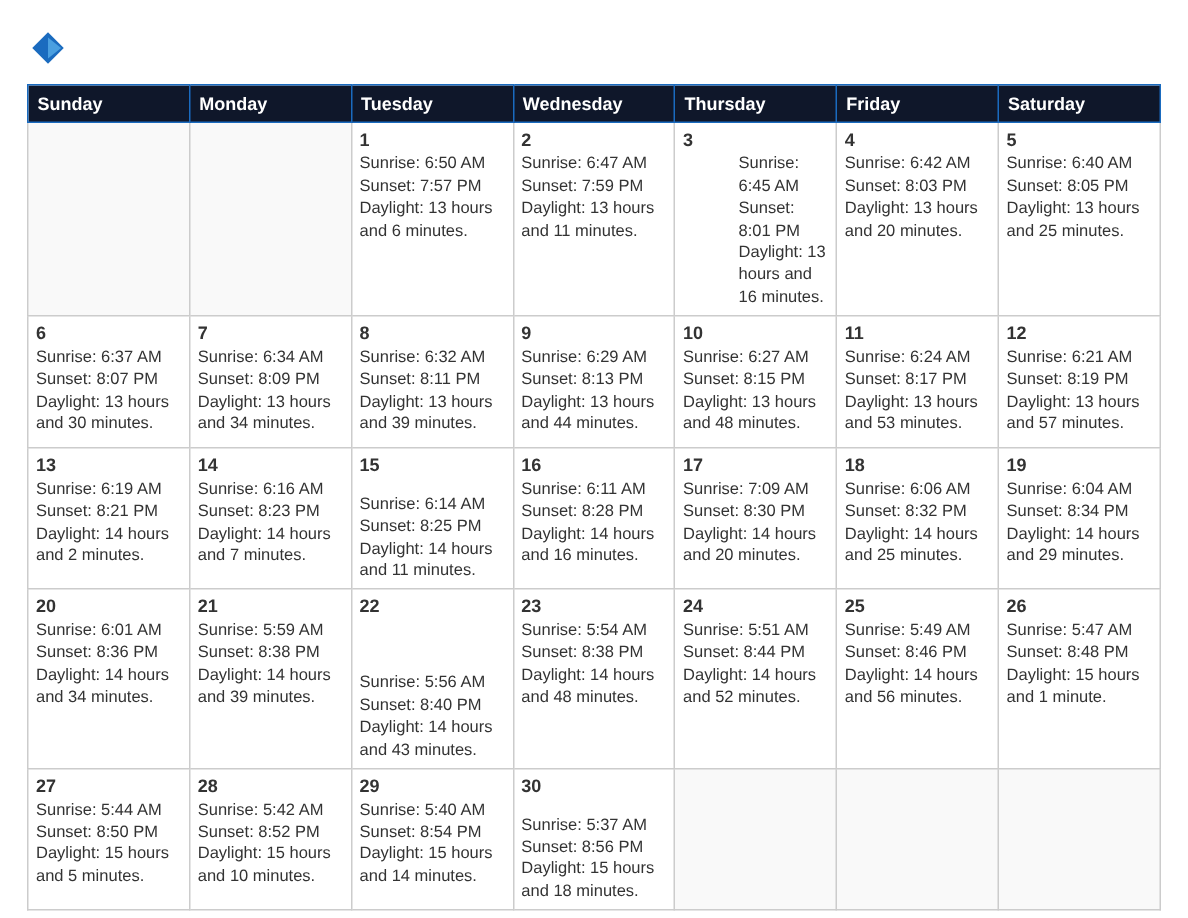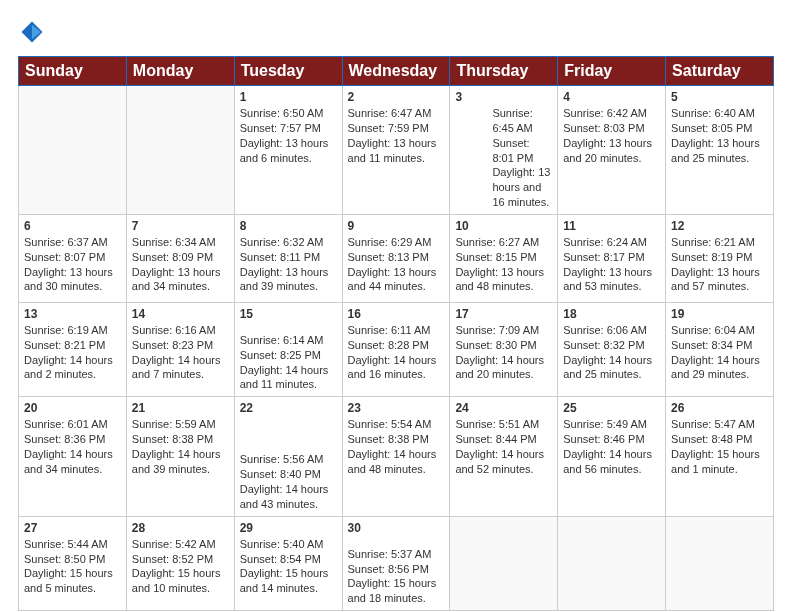--- a/index.html
+++ b/index.html
@@ -60,25 +60,25 @@
       color: #555;
     }
     .calendar {
       flex: 1;
       border: 1px solid #ccc;
       border-collapse: collapse;
       width: 100%;
       table-layout: fixed;
     }
     .calendar th {
-      background-color: #7f1d1d;
+      background-color: #0f172a;
       color: #fff;
       text-align: left;
       padding: 5px 6px;
-      font-size: 16px;
+      font-size: 12px;
       font-weight: bold;
       border: 1px solid #1a6bbf;
     }
     .calendar td {
       vertical-align: top;
       border: 1px solid #ccc;
       padding: 4px 5px;
       font-size: 9.5px;
       color: #333;
       height: 88px;

